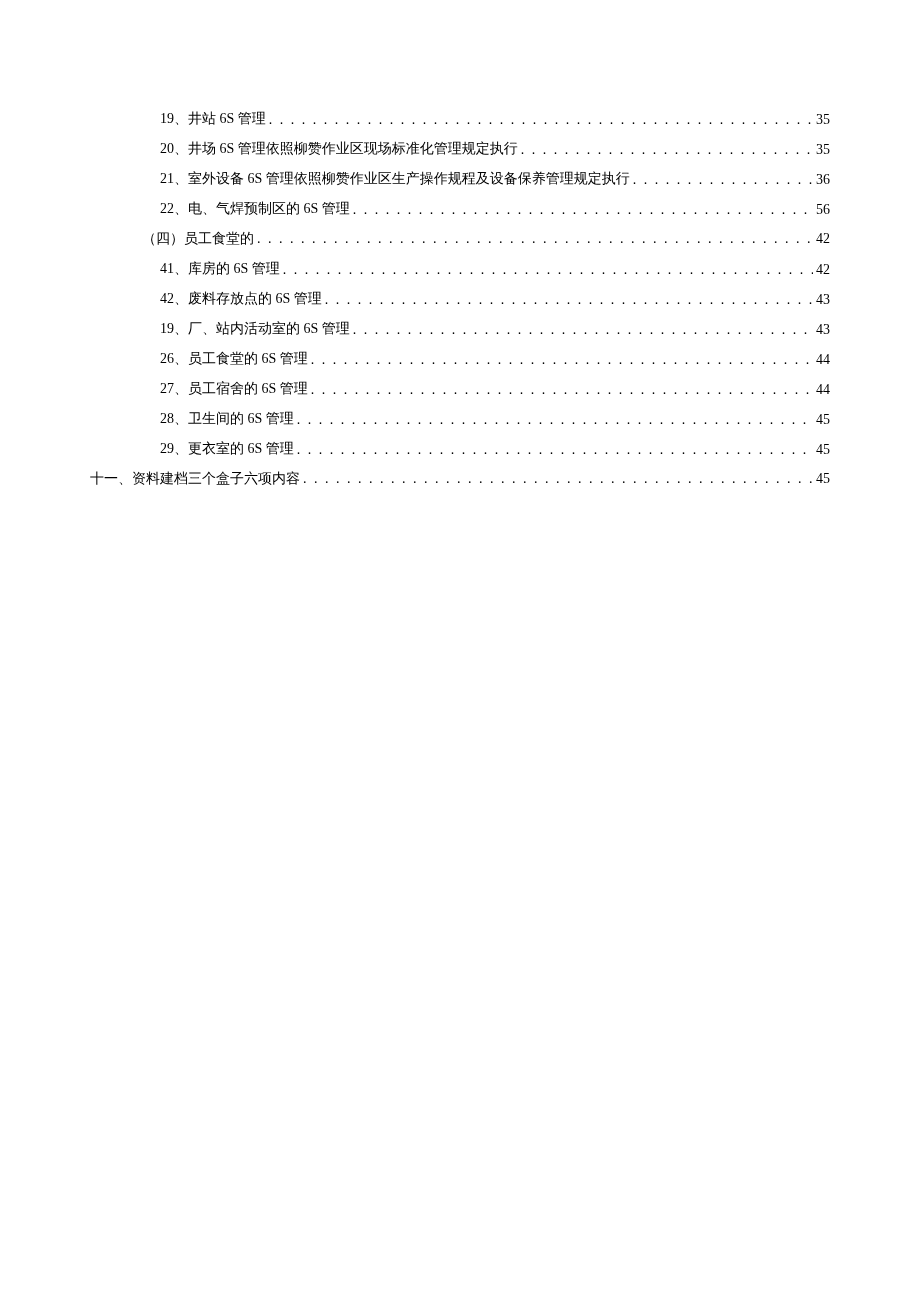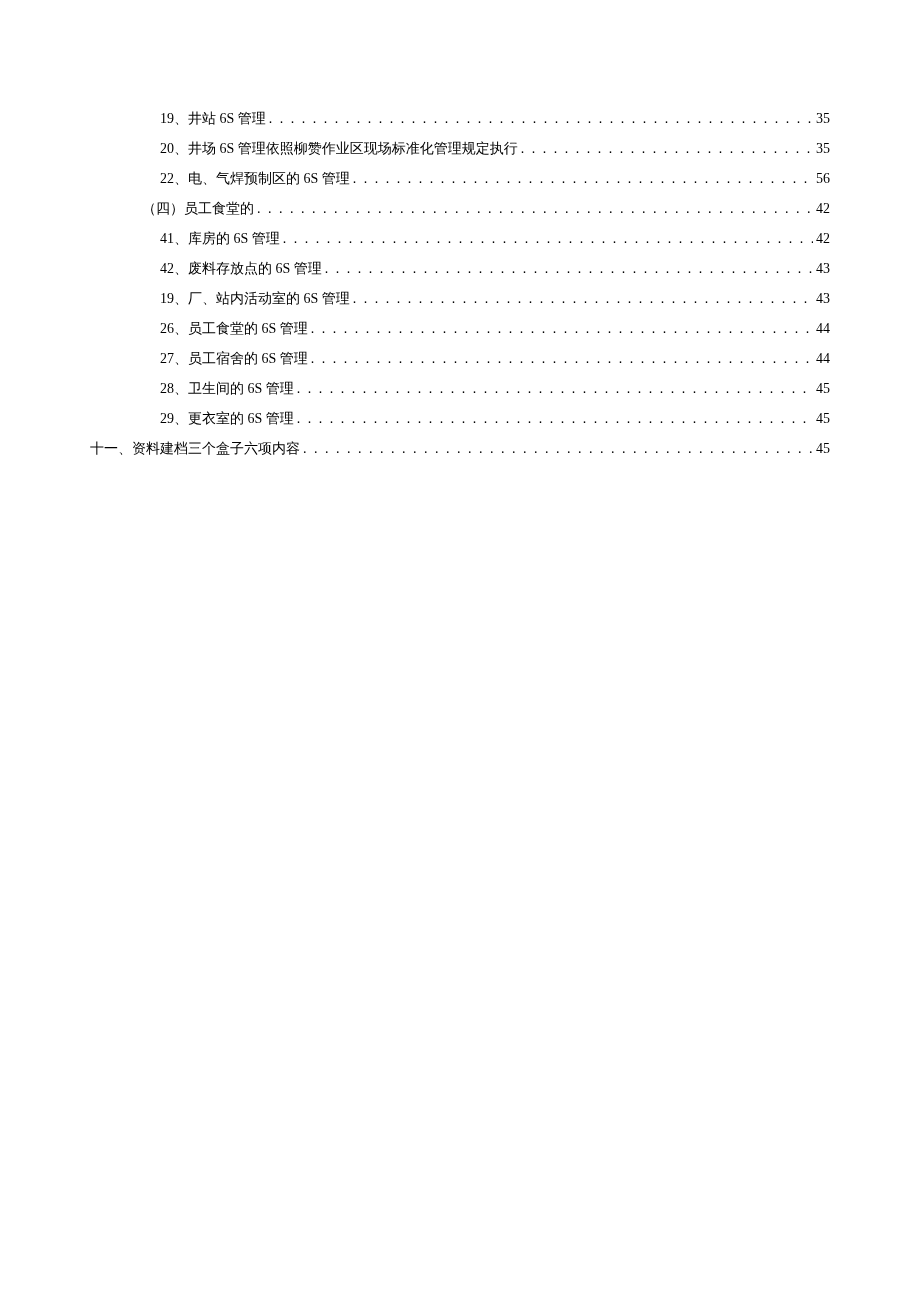--- a/index.html
+++ b/index.html
@@ -11,21 +11,21 @@
       font-size: 14px;
       color: #000;
       padding: 110px 90px 0 90px;
     }
     .toc-line {
       display: flex;
       align-items: baseline;
       margin-bottom: 12px;
       white-space: nowrap;
     }
-    .toc-line.level-2 { padding-left: 70px; }
+    .toc-line.level-2 { padding-left: 70px; align-items: flex-end; }
     .toc-line.level-3 { padding-left: 52px; }
     .toc-line.level-0 { padding-left: 0; }
     .toc-title { flex-shrink: 0; }
     .dots {
       flex: 1;
       overflow: hidden;
       letter-spacing: 2px;
       margin: 0 3px;
       color: #000;
     }
@@ -40,20 +40,25 @@
 <div id="toc-container">
     <div class="toc-line level-2">
       <span class="toc-title">19、井站 6S 管理 </span>
       <span class="dots"></span>
       <span class="page-num"> 35</span>
     </div>
     <div class="toc-line level-2">
       <span class="toc-title">20、井场 6S 管理依照柳赞作业区现场标准化管理规定执行 </span>
       <span class="dots"></span>
       <span class="page-num"> 35</span>
+    </div>
+    <div class="toc-line level-2">
+      <span class="toc-title">21、室外设备 6S 管理依照柳赞作业区生产操作规程及设备保养管理规定执行 </span>
+      <span class="dots"></span>
+      <span class="page-num"> 36</span>
     </div>
     <div class="toc-line level-2">
       <span class="toc-title">22、电、气焊预制区的 6S 管理 </span>
       <span class="dots"></span>
       <span class="page-num"> 56</span>
     </div>
     <div class="toc-line level-3">
       <span class="toc-title">（四）员工食堂的 </span>
       <span class="dots"></span>
       <span class="page-num"> 42</span>

